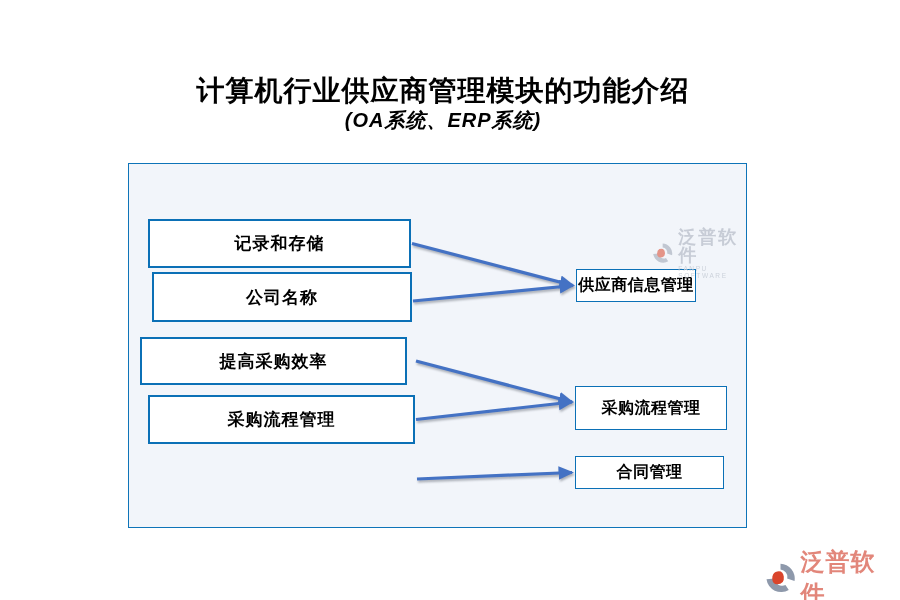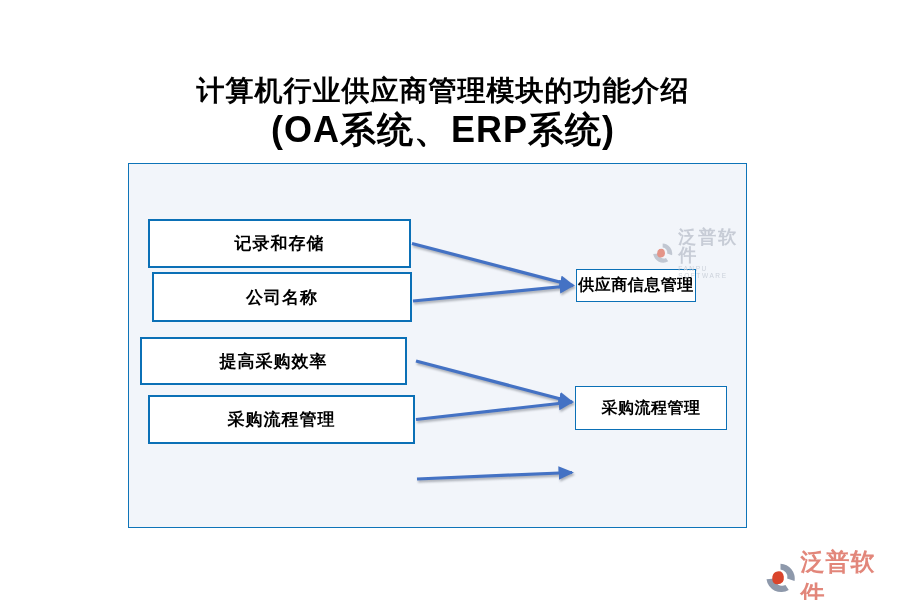--- a/index.html
+++ b/index.html
@@ -15,21 +15,21 @@
   }
   .title {
     position: absolute;
     left: 0; top: 74px;
     width: 886px;
     text-align: center;
     color: #000000;
     font-weight: bold;
   }
   .title .t1 { font-size: 28px; line-height: 1.2; letter-spacing: 1px; }
-  .title .t2 { font-size: 36px; line-height: 1.2; letter-spacing: 1px; }
+  .title .t2 { font-size: 20px; line-height: 1.2; letter-spacing: 1px; font-style: italic; }
   .panel {
     position: absolute;
     left: 128px; top: 163px;
     width: 619px; height: 365px;
     background: #f2f5fa;
     border: 1.5px solid #0e74b8;
   }
   .arrows {
     position: absolute;
     left: 0; top: 0;
@@ -104,20 +104,21 @@
         <line x1="288" y1="315" x2="443" y2="308.5" stroke="#4472c4" stroke-width="3.2" marker-end="url(#ah)"></line>
       </svg>
 
     <div class="fbox lbox lb0">记录和存储</div>
     <div class="fbox lbox lb1">公司名称</div>
     <div class="fbox lbox lb2">提高采购效率</div>
     <div class="fbox lbox lb3">采购流程管理</div>
 
     <div class="fbox rbox rb0">供应商信息管理</div>
     <div class="fbox rbox rb1">采购流程管理</div>
+    <div class="fbox rbox rb2">合同管理</div>
 
     <div class="wm-center">
       <svg class="logo" viewBox="0 0 40 40">
         <path fill="#9aa3b2" d="M21 2 a18 18 0 0 1 17 21 l-9 -3 a9 9 0 0 0 -8 -11 z"></path>
         <path fill="#9aa3b2" d="M31 34 a18 18 0 0 1 -27 -13 l10 -1 a9 9 0 0 0 13 8 z"></path>
         <path fill="#d9452c" d="M15 12 q9 -3 10 6 q1 9 -8 9 q-6 0 -6 -7 q0 -6 4 -8 z"></path>
       </svg>
       <div class="txt">
         <span class="nm">泛普软件</span>
         <span class="sub">FANPU SOFTWARE</span>

